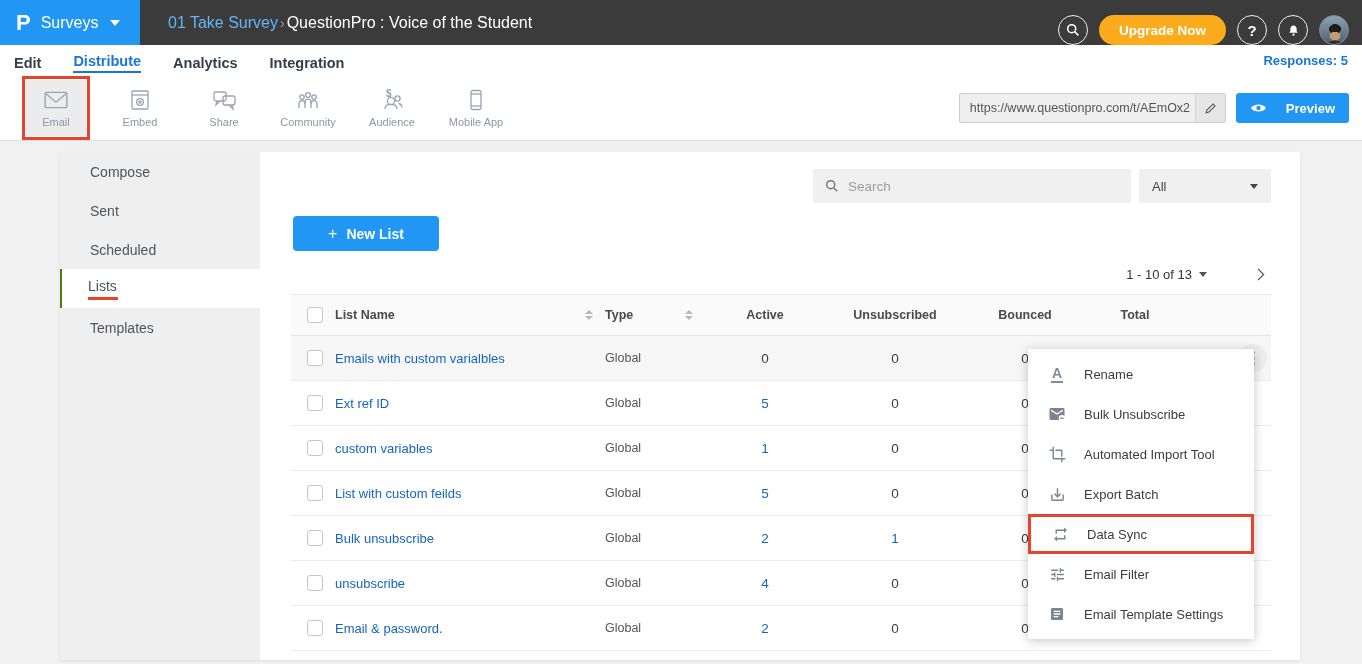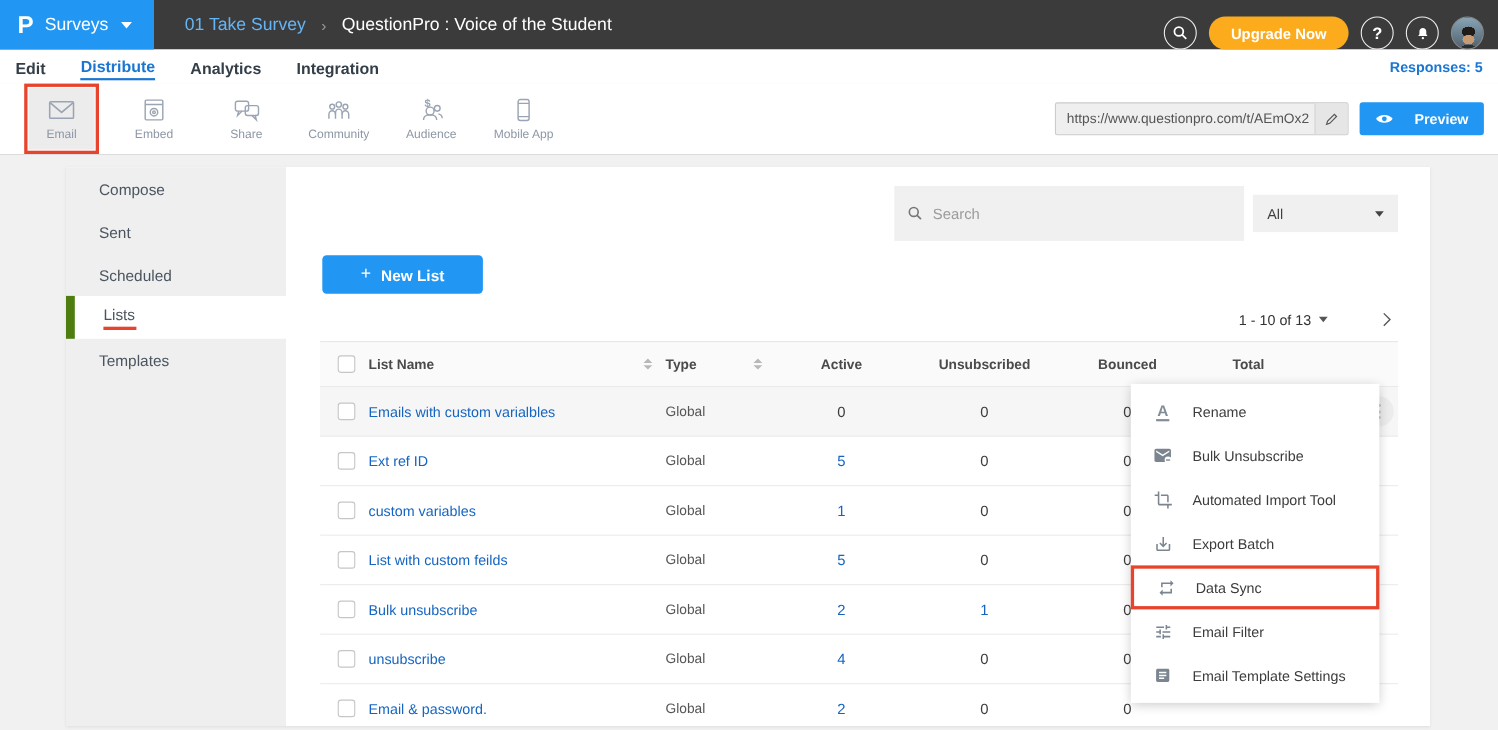--- a/index.html
+++ b/index.html
@@ -5,21 +5,21 @@
   * { box-sizing: border-box; margin: 0; padding: 0; }
   html,body { width:1362px; height:664px; overflow:hidden; background:#f1f1f1;
               font-family:"Liberation Sans", sans-serif; }
 
   
   .topbar { height:45px; background:#3b3b3b; display:flex; align-items:stretch; }
   .brand { width:140px; background:#2196f3; display:flex; align-items:center; padding:0 12px 0 16px; gap:10px; cursor:pointer; }
   .logo-glyph { color:#fff; font-size:22px; font-weight:700; line-height:1; }
   .brand-label { color:#fff; font-size:16px; }
   .caret-down { width:0; height:0; border-left:5px solid transparent; border-right:5px solid transparent; border-top:6px solid #fff; margin-left:2px; }
-  .breadcrumb { display:flex; align-items:center; gap:14px; padding-left:28px; font-size:16px; }
+  .breadcrumb { display:flex; align-items:center; gap:2px; padding-left:28px; font-size:16px; }
   .crumb-survey { color:#64b5f6; cursor:pointer; }
   .crumb-sep { color:#9a9a9a; font-size:14px; }
   .crumb-title { color:#fff; }
   .topbar-right { margin-left:auto; display:flex; align-items:flex-end; gap:11px; padding-right:13px; }
   .circle-btn { width:30px; height:30px; border-radius:50%; border:1.5px solid #eee; display:flex; align-items:center; justify-content:center; color:#fff; font-size:15px; font-weight:700; cursor:pointer; background:transparent; }
   .upgrade-btn { height:30px; padding:0 20px; border-radius:15px; background:#fbab1c; border:none; color:#fff; font-size:13.5px; font-weight:700; cursor:pointer; font-family:inherit; }
   .avatar { width:30px; height:30px; border-radius:50%; cursor:pointer; border:1.5px solid #888;
     background:
       radial-gradient(ellipse 9px 7px at 15px 20px, #c69a72 60%, transparent 62%),
       radial-gradient(ellipse 10px 8px at 15px 13px, #221c19 60%, transparent 62%),
@@ -44,27 +44,27 @@
   .url-field { width:267px; height:30px; background:#efefef; border:1px solid #ccc; border-radius:2px; display:flex; align-items:center; }
   .url-field input { flex:1; border:none; background:transparent; font-size:12.5px; color:#555; padding:0 4px 0 10px; font-family:inherit; outline:none; }
   .pencil-btn { width:30px; height:100%; background:#e6e6e6; border:none; border-left:1px solid #d5d5d5; display:flex; align-items:center; justify-content:center; cursor:pointer; }
   .preview-btn { height:30px; padding:0 14px; background:#2196f3; color:#fff; border:none; border-radius:3px; font-size:13px; font-weight:700; display:flex; align-items:center; gap:19px; cursor:pointer; font-family:inherit; }
 
   
   .content { position:relative; height:519px; }
   .panel { position:absolute; left:60px; top:11px; width:1240px; height:508px; background:#fff; display:flex; box-shadow:0 1px 3px rgba(0,0,0,0.08); }
   .sidebar { width:200px; background:#efefef; flex-shrink:0; }
   .side-item { height:39px; display:flex; flex-direction:column; justify-content:center; padding-left:30px; font-size:14px; color:#4a5560; cursor:pointer; }
-  .side-item.active { background:#fff; border-left:8px solid #4d7c0f; padding-left:26px; }
+  .side-item.active { background:#fff; border-left:2px solid #4d7c0f; padding-left:26px; }
   .lists-underline { width:30px; height:3px; background:#e8432c; margin-top:3px; }
 
   .main { flex:1; background:#fff; position:relative; }
   .controls-row { display:flex; align-items:center; padding:17px 29px 0 33px; }
   .spacer { flex:1; }
-  .search-box { width:318px; height:50px; background:#f0f0f0; display:flex; align-items:center; gap:9px; padding:0 12px; }
+  .search-box { width:318px; height:34px; background:#f0f0f0; display:flex; align-items:center; gap:9px; padding:0 12px; }
   .search-box input { flex:1; border:none; background:transparent; font-size:13.5px; color:#555; font-family:inherit; outline:none; }
   .search-box input::placeholder { color:#9b9b9b; }
   .filter-dd { width:132px; height:34px; background:#f0f0f0; margin-left:8px; display:flex; align-items:center; padding:0 13px; cursor:pointer; }
   .filter-label { font-size:13px; color:#3f3f3f; }
   .filter-dd .caret { margin-left:auto; width:0; height:0; border-left:4.5px solid transparent; border-right:4.5px solid transparent; border-top:5px solid #444; }
 
   .new-list-btn { margin:13px 0 0 33px; width:146px; height:35px; background:#2196f3; border:none; border-radius:4px; color:#fff; font-size:14px; font-weight:700; display:flex; align-items:center; justify-content:center; gap:9px; cursor:pointer; font-family:inherit; }
   .plus { font-size:16px; font-weight:400; }
 
   .pagination-row { display:flex; justify-content:flex-end; align-items:center; gap:46px; padding:16px 32px 0 0;text-align:center; }

